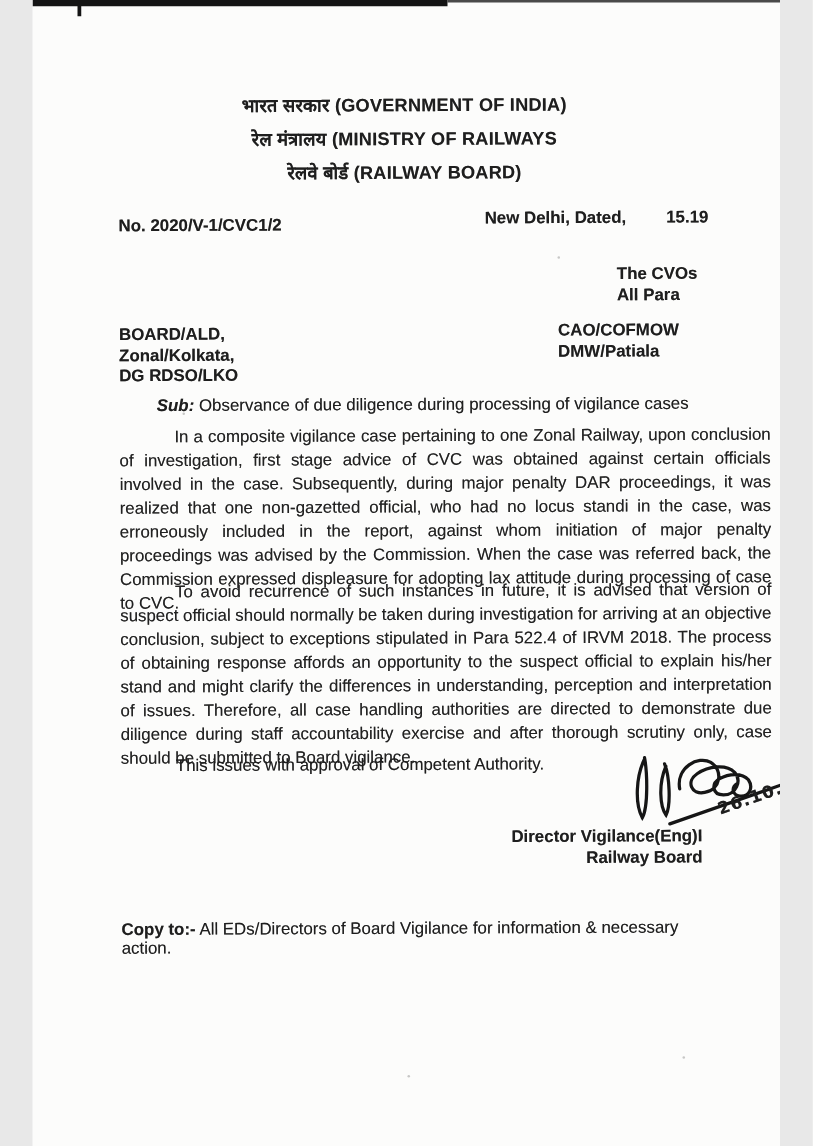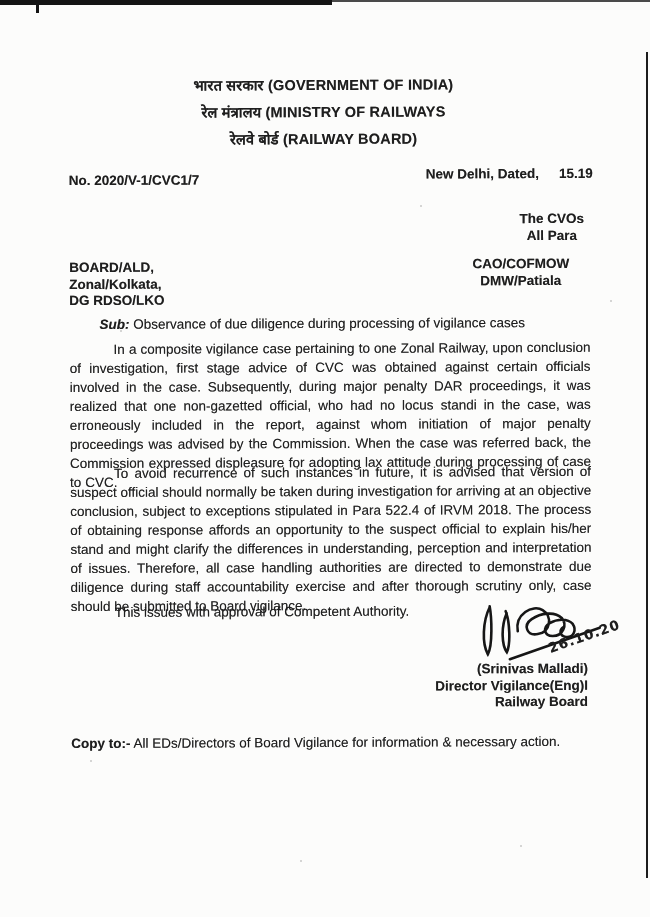--- a/index.html
+++ b/index.html
@@ -1,18 +1,18 @@
 <!DOCTYPE html>
 <html><head>
 <meta charset="utf-8">
 <style>
   html,body{margin:0;padding:0;background:#e8e8e8;}
   .page{
     position:relative;
-    width:650px;height:917px;
+    width:598px;height:917px;
     margin:0 auto;
     background:#fcfcfb;
     overflow:hidden;
     font-family:"Liberation Sans","DejaVu Sans",sans-serif;
     color:#1e1e1e;
   }
   .content{
     position:absolute;inset:0;
     transform:rotate(-0.25deg);
     text-shadow:0 0 0.5px rgba(40,40,40,.55);
@@ -22,23 +22,23 @@
     left:0;right:0;top:72px;
     text-align:center;
     font-weight:bold;font-size:14.5px;line-height:27px;
     letter-spacing:.2px;
   }
   .refrow{
     left:70px;right:56px;top:172px;
     display:flex;justify-content:space-between;align-items:flex-start;
     font-weight:bold;font-size:13.5px;
   }
-  .daterow{display:flex;gap:20px;margin-top:-5px;}
+  .daterow{display:flex;gap:32px;margin-top:-5px;}
   .addr{font-weight:bold;font-size:13.5px;line-height:16.5px;}
-  .addr.right{text-align:center;}
+  .addr.right{text-align:left;}
   .subj{
     left:100px;right:56px;top:316px;
     font-size:13.5px;
   }
   .subj .lbl{font-weight:bold;font-style:italic;}
   .para{
     left:70px;width:521px;
     font-size:13.5px;line-height:19px;
     text-align:justify;text-indent:44px;
     color:#222;
@@ -89,21 +89,21 @@
 
   <div class="content">
 
     <div class="abs hdr">
       <div>भारत सरकार  (GOVERNMENT OF INDIA)</div>
       <div>रेल मंत्रालय  (MINISTRY OF RAILWAYS</div>
       <div>रेलवे बोर्ड  (RAILWAY BOARD)</div>
     </div>
 
     <div class="abs refrow">
-      <span>No. 2020/V-1/CVC1/7</span>
+      <span>No. 2020/V-1/CVC1/2</span>
       <span class="daterow">
         <span>New Delhi, Dated,</span>
         <span>15.19</span>
       </span>
     </div>
 
     <div class="abs addr right" style="right:65px;top:212px">
       <div>The CVOs</div>
       <div>All Para</div>
     </div>
@@ -131,21 +131,20 @@
       <g fill="none" stroke="#161616" stroke-width="2.6" stroke-linecap="round">
         <path d="M12,6 C5,20 4,42 10,53 C15,44 14,16 12,5"></path>
         <path d="M29,12 C23,26 24,44 29,51 C33,43 32,20 28,10"></path>
         <path d="M40,30 C37,13 55,3 65,9 C75,15 73,31 60,33 C49,35 45,24 54,18 C63,12 77,10 84,17 C90,24 85,35 75,35 C66,35 65,26 72,22 C79,18 90,17 95,23 C99,29 96,37 88,36 C82,35 81,29 86,26"></path>
         <path d="M32,58 L122,27"></path>
       </g>
     </svg>
     <div class="abs sigdate">26.10.20</div>
 
     <div class="abs signblock">
-      <div>(Srinivas Malladi)</div>
       <div>Director Vigilance(Eng)I</div>
       <div>Railway Board</div>
     </div>
 
     <div class="abs copyline">
       <span class="lbl">Copy to:-</span><span> All EDs/Directors of Board Vigilance  for information &amp; necessary action.</span>
     </div>
 
   </div>
 </div>

